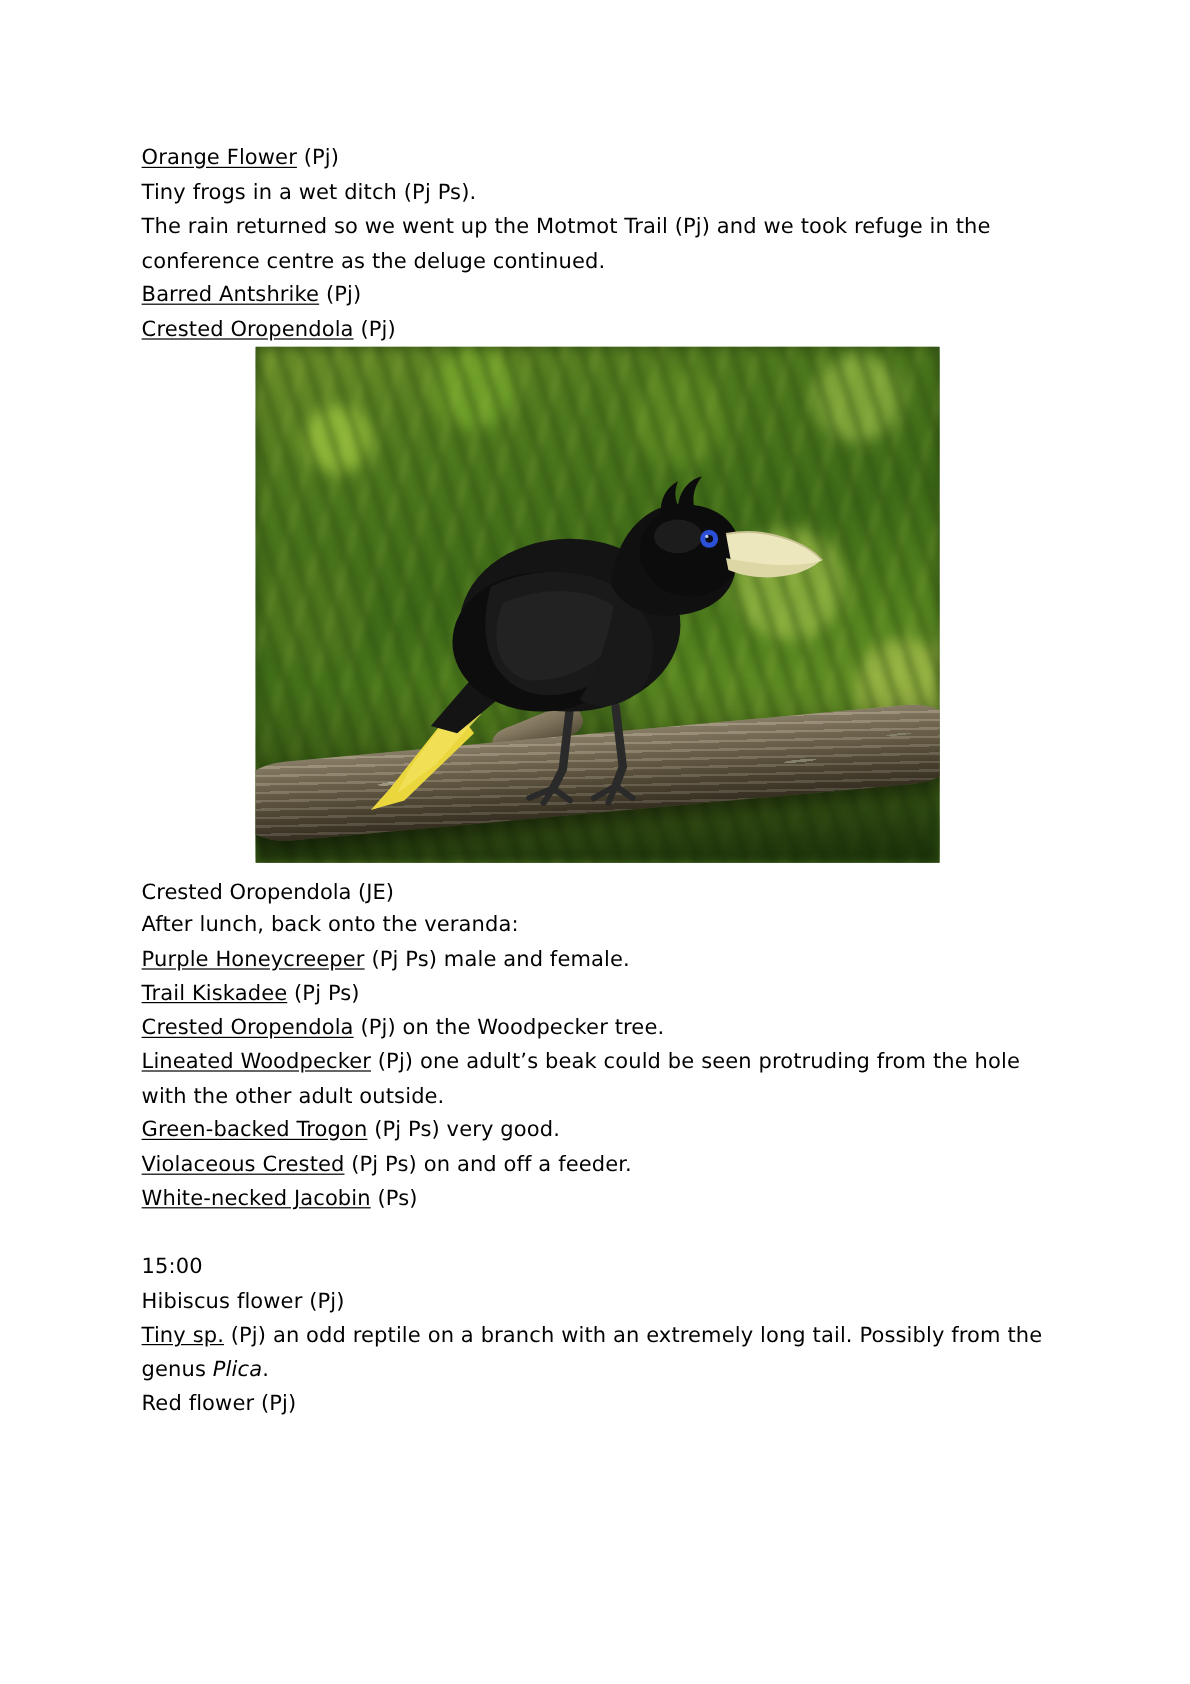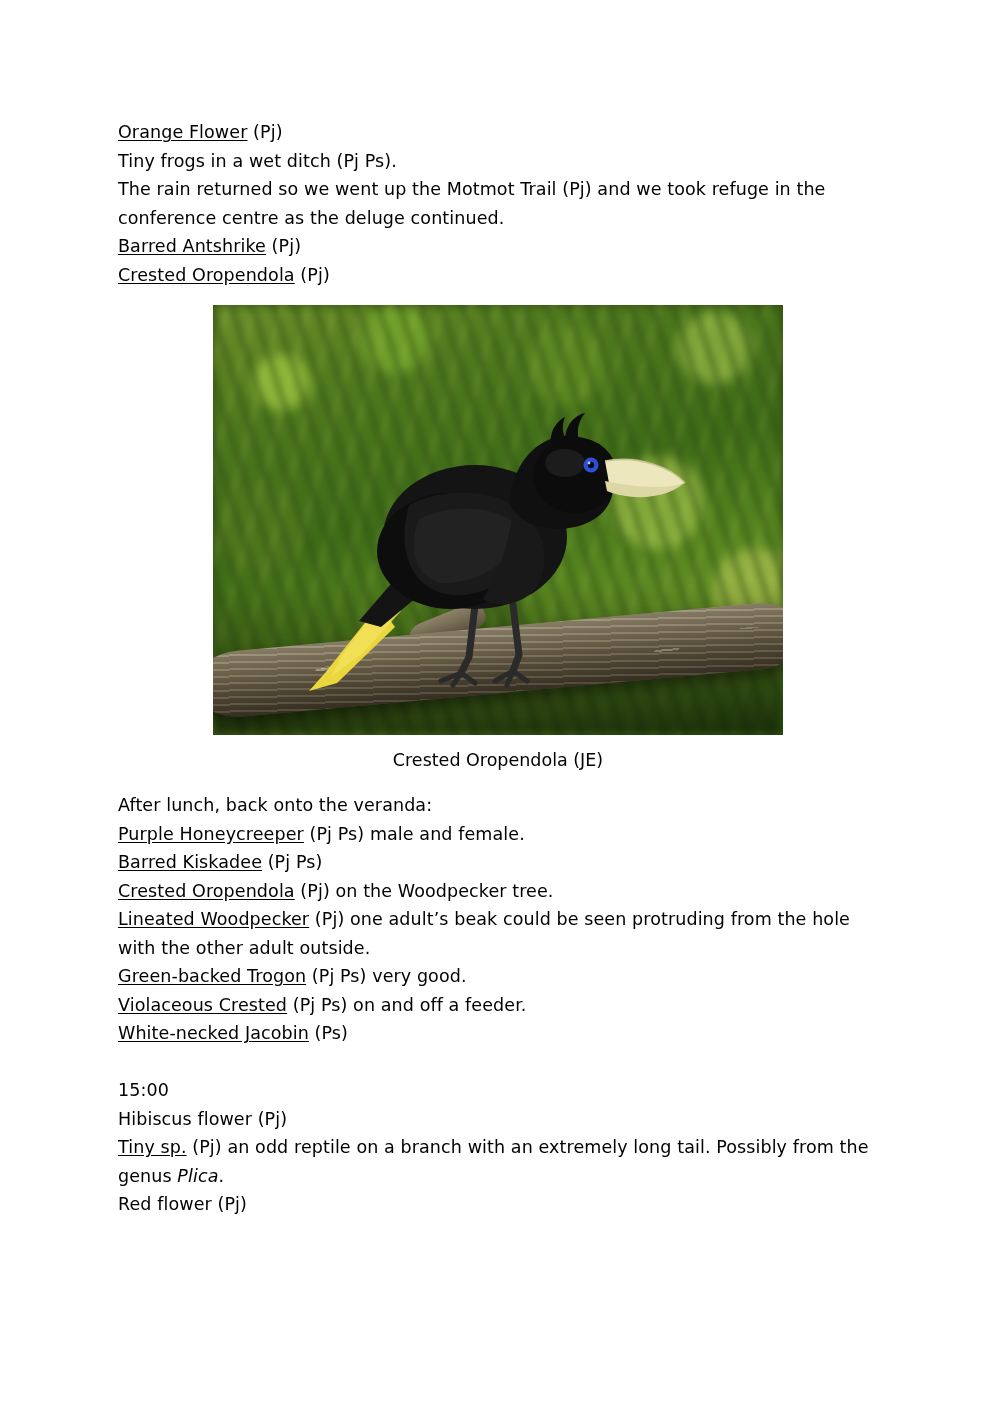--- a/index.html
+++ b/index.html
@@ -36,22 +36,20 @@
   }
   .u {
     text-decoration: underline;
     text-underline-offset: 2px;
   }
   .ital { font-style: italic; }
   .blank { height: 28.5px; }
 
   
   .figure {
-    margin-top: 16px;
-    text-align: center;
   }
   .photo {
     width: 570px;
     height: 430px;
     margin: 0 auto;
     position: relative;
     overflow: hidden;
     background: #2d4a12;
   }
   .bg-foliage {
@@ -124,21 +122,21 @@
     width: 98px;
     height: 60px;
     background: #ffffff;
     opacity: 0;
   }
   .caption {
     margin-top: 12px;
     font-size: 17.5px;
     line-height: 26px;
   }
-  .after-figure { margin-top: 18px; }
+  .after-figure { }
 </style>
 </head>
 <body>
 
 <div class="page">
   <div class="content">
 
     <div class="line"><span class="u">Orange Flower</span><span> (Pj)</span></div>
     <div class="line"><span>Tiny frogs in a wet ditch (Pj Ps).</span></div>
     <div class="line"><span>The rain returned so we went up the Motmot Trail (Pj) and we took refuge in the conference centre as the deluge continued.</span></div>
@@ -193,21 +191,21 @@
         </svg>
 
         <div class="cap"></div>
       </div>
       <div class="caption">Crested Oropendola (JE)</div>
     </div>
 
     <div class="after-figure">
       <div class="line"><span>After lunch, back onto the veranda:</span></div>
       <div class="line"><span class="u">Purple Honeycreeper</span><span> (Pj Ps) male and female.</span></div>
-      <div class="line"><span class="u">Barred Kiskadee</span><span> (Pj Ps)</span></div>
+      <div class="line"><span class="u">Trail Kiskadee</span><span> (Pj Ps)</span></div>
       <div class="line"><span class="u">Crested Oropendola</span><span> (Pj) on the Woodpecker tree.</span></div>
       <div class="line"><span class="u">Lineated Woodpecker</span><span> (Pj) one adult’s beak could be seen protruding from the hole with the other adult outside.</span></div>
       <div class="line"><span class="u">Green-backed Trogon</span><span> (Pj Ps) very good.</span></div>
       <div class="line"><span class="u">Violaceous Crested</span><span> (Pj Ps) on and off a feeder.</span></div>
       <div class="line"><span class="u">White-necked Jacobin</span><span> (Ps)</span></div>
 
       <div class="blank"></div>
 
       <div class="line">15:00</div>
       <div class="line"><span>Hibiscus flower (Pj)</span></div>

